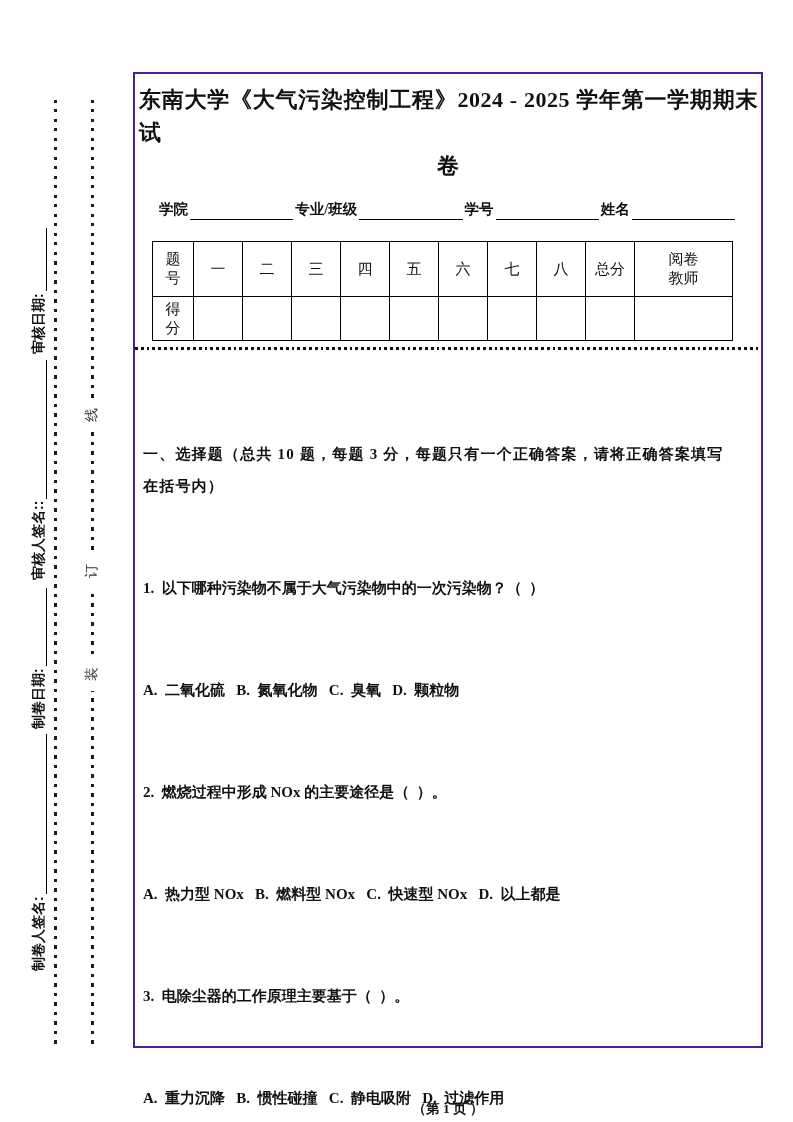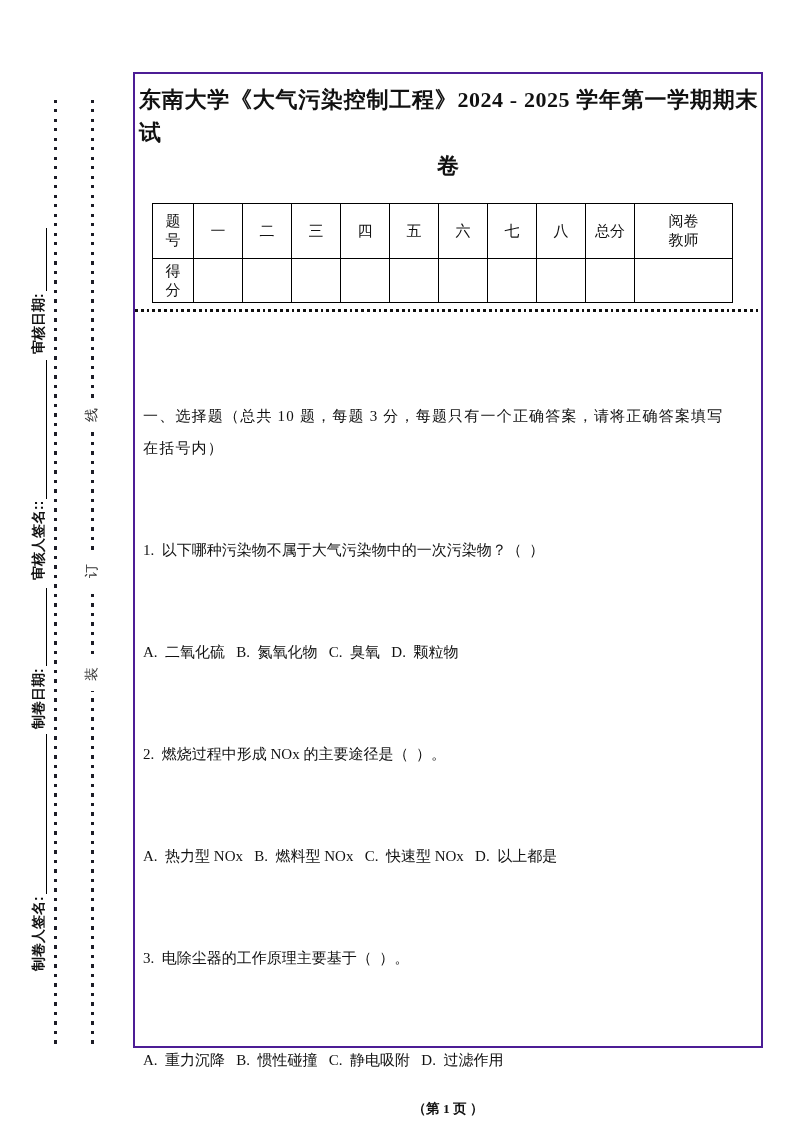--- a/index.html
+++ b/index.html
@@ -37,22 +37,22 @@
   table.score{border-collapse:collapse;margin:21px 0 0 17px;table-layout:fixed;}
   table.score td{border:1.6px solid #000;text-align:center;vertical-align:middle;
     font-size:15px;line-height:19px;padding:0;}
   table.score tr.r1 td{height:44px;}
   table.score tr.r2 td{height:43px;}
   td .narrow{width:17px;margin:0 auto;}
   td .two{width:34px;margin:8px auto;}
   .dotsep{height:3px;margin-top:6px;
     background:repeating-linear-gradient(to right,#101010 0 2.8px,transparent 2.8px 5.8px);}
   .questions{padding:24px 26px 0 8px;font-size:15px;line-height:32px;white-space:pre-wrap;}
-  .questions p{margin:3px 0;}
-  .questions p.intro{font-weight:normal;letter-spacing:1.2px;margin-top:0;}
+  .questions p{margin:3px 0;font-weight:bold;}
+  .questions p.intro{font-weight:bold;letter-spacing:1.2px;margin-top:0;}
   .pagenum{position:absolute;left:133px;top:1100px;width:630px;text-align:center;
     font-size:13.5px;font-weight:600;}
 </style>
 </head>
 <body>
 
 <div class="canvas">
 
   <div>
     <div class="vline inner"></div>
@@ -78,20 +78,30 @@
     <span class="bind-char" style="left:83px;top:432px;">线</span>
     <span class="bind-char" style="left:83px;top:588px;">订</span>
     <span class="bind-char" style="left:83px;top:691px;">装</span>
   </div>
 
   <div class="sheet">
 
     <div class="title">东南大学《大气污染控制工程》2024 - 2025 学年第一学期期末试</div>
     <div class="title2">卷</div>
 
+    <div class="fields">
+      <span class="flabel">学院</span>
+      <span class="fblank"></span>
+      <span class="flabel">专业/班级</span>
+      <span class="fblank"></span>
+      <span class="flabel">学号</span>
+      <span class="fblank"></span>
+      <span class="flabel">姓名</span>
+      <span class="fblank"></span>
+    </div>
 
     <table class="score">
       <tbody>
           <tr class="r1">
         <td style="width:40px;">
               <div class="narrow">题号</div>
             </td>
         <td style="width:48px;">一</td>
         <td style="width:48px;">二</td>
         <td style="width:48px;">三</td>

